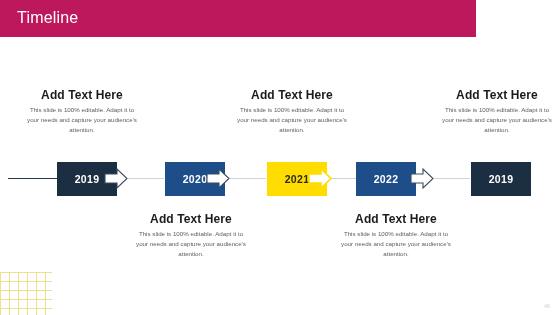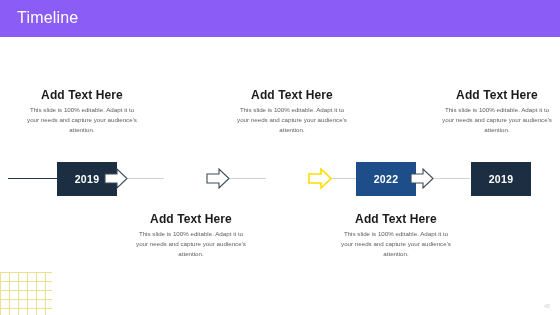--- a/index.html
+++ b/index.html
@@ -12,22 +12,22 @@
   .slide {
     position: relative;
     width: 560px; height: 315px;
     background: #ffffff;
   }
 
   
   .header {
     position: absolute;
     left: 0; top: 0;
-    width: 560px; height: 37px;
-    background: #8b5cf6;
+    width: 476px; height: 37px;
+    background: #be185d;
   }
   .header-title {
     position: absolute;
     left: 17px; top: 9px;
     font-size: 16px;
     font-weight: 400;
     color: #ffffff;
     letter-spacing: 0.2px;
   }
 
@@ -127,26 +127,32 @@
 
   <div class="year-box navy" style="left:57px;">
     <span>2019</span>
   </div>
   <div class="arrow" style="left:104px;">
     <svg viewBox="0 0 24 21">
         <path d="M1 6 H13 V1 L23 10.5 L13 20 V15 H1 Z" fill="#ffffff" stroke="#3b4a5a" stroke-width="1.1"></path>
       </svg>
   </div>
 
+  <div class="year-box blue" style="left:165px;">
+    <span>2020</span>
+  </div>
   <div class="arrow" style="left:206px;">
     <svg viewBox="0 0 24 21">
         <path d="M1 6 H13 V1 L23 10.5 L13 20 V15 H1 Z" fill="#ffffff" stroke="#3b4a5a" stroke-width="1.1"></path>
       </svg>
   </div>
 
+  <div class="year-box yellow" style="left:267px;">
+    <span>2021</span>
+  </div>
   <div class="arrow" style="left:308px;">
     <svg viewBox="0 0 24 21">
         <path d="M1 6 H13 V1 L23 10.5 L13 20 V15 H1 Z" fill="#ffffff" stroke="#ffdd00" stroke-width="1.6"></path>
       </svg>
   </div>
 
   <div class="year-box blue" style="left:356px;">
     <span>2022</span>
   </div>
   <div class="arrow" style="left:410px;">

